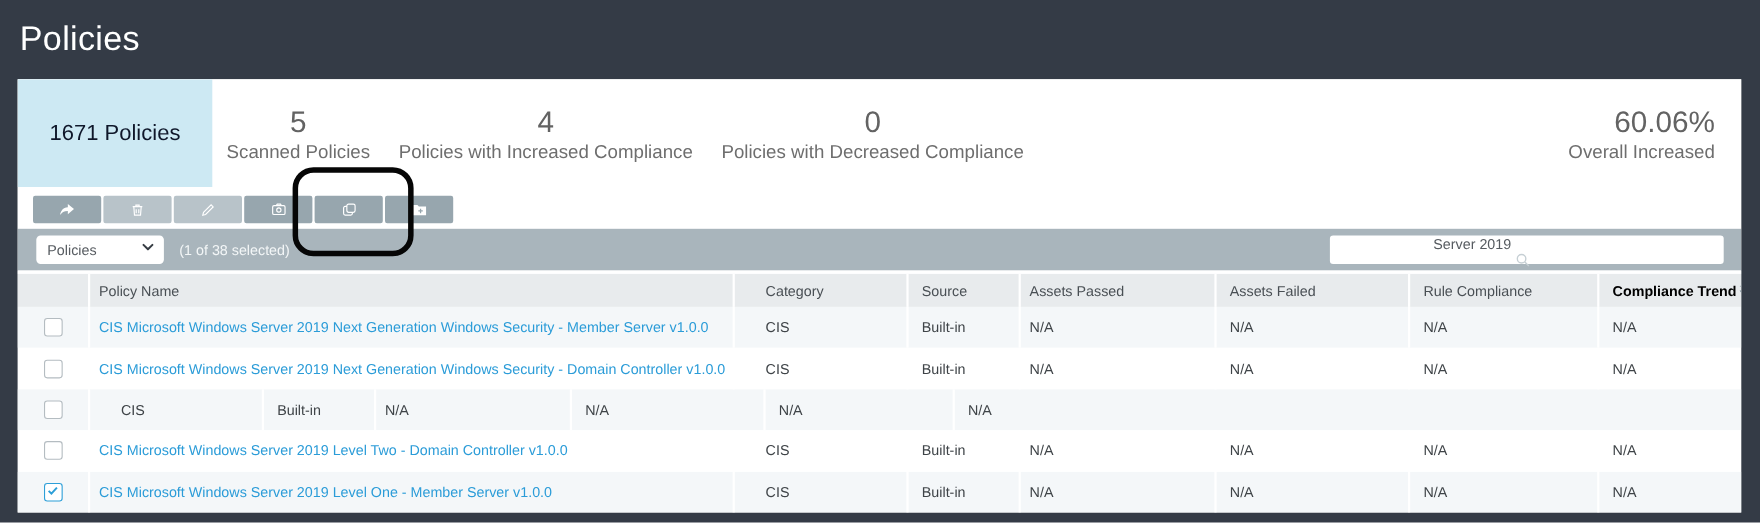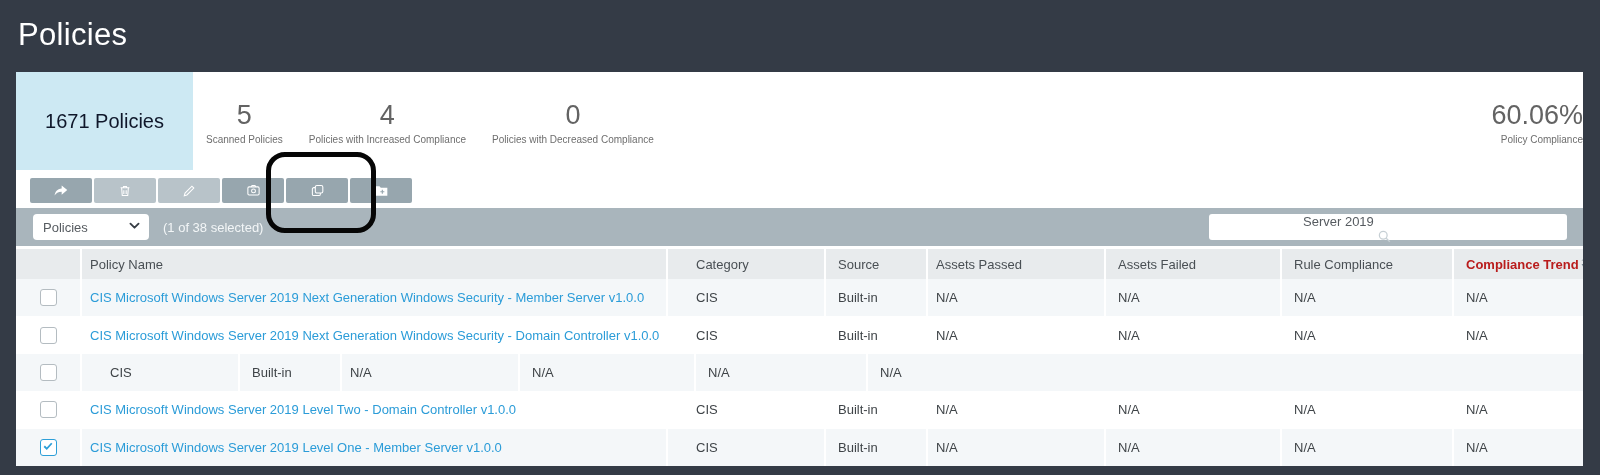--- a/index.html
+++ b/index.html
@@ -17,22 +17,22 @@
   
   .card { position:absolute; left:16px; top:72px; right:17px; bottom:9px; background:#ffffff; overflow:hidden; }
 
   
   .stats { height:98px; display:flex; align-items:stretch; background:#fff; }
   .stats-tab { width:177px; background:#cde9f3; display:flex; align-items:center; justify-content:center;
                font-size:20px; color:#0f172a; cursor:pointer; }
   .stat-item { display:flex; flex-direction:column; align-items:center; justify-content:center; padding:0 13px; margin-top:4px; }
   .stat-item:first-of-type { margin-left:40px; }
   .stat-value { font-size:27px; font-weight:400; color:#636363; line-height:1.1; }
-  .stat-label { font-size:10px; color:#6e6e6e; margin-top:3px; }
-  .stat-overall { margin-left:auto; display:flex; flex-direction:column; align-items:flex-end; justify-content:center; margin-top:4px; }
+  .stat-label { font-size:17px; color:#6e6e6e; margin-top:3px; }
+  .stat-overall { margin-left:auto; display:flex; flex-direction:column; align-items:flex-end; justify-content:center; padding-right:24px; margin-top:4px; }
 
   
   .toolbar { height:38px; background:#fff; display:flex; align-items:flex-start; padding:8px 0 0 14px; }
   .tb-btn { width:62px; height:25px; margin-right:2px; border:none; border-radius:2px;
             background:#97a6ae; display:flex; align-items:center; justify-content:center; cursor:pointer; }
   .tb-btn.disabled { background:#b8c3c9; }
   .tb-btn svg { display:block; }
 
   
   .filterbar { height:38px; background:#a9b5bc; display:flex; align-items:center; padding:0 16px; }
@@ -54,21 +54,21 @@
   .c0 { width:64px; justify-content:center; }
   .c1 { width:586px; padding-left:8px; }
   .c2 { width:158px; padding-left:28px; }
   .c3 { width:102px; padding-left:12px; }
   .c4 { width:178px; padding-left:8px; }
   .c5 { width:176px; padding-left:12px; }
   .c6 { width:172px; padding-left:12px; }
   .c7 { flex:1; padding-left:12px; }
   .thead .cell, .trow .cell { border-left:2px solid #fff; }
   .thead .c0, .trow .c0 { border-left:none; }
-  .th-trend { font-weight:700; color:#b91c1c; display:flex; align-items:center; width:100%; }
+  .th-trend { font-weight:700; color:#000000; display:flex; align-items:center; width:100%; }
   .sort-icon { margin-left:auto; margin-right:28px; cursor:pointer; }
 
   .policy-link { color:#2b9cd8; text-decoration:none; cursor:pointer; }
 
   .cbx { width:17px; height:17px; background:#fff; border:1.5px solid #b4bcc1; border-radius:3px;
          display:flex; align-items:center; justify-content:center; cursor:pointer; }
   .cbx.checked { border-color:#2d9fd8; }
 
   
   .annotation { position:absolute; left:266px; top:152px; width:110px; height:81px;
@@ -94,21 +94,21 @@
     <div class="stat-item">
       <div class="stat-value">4</div>
       <div class="stat-label">Policies with Increased Compliance</div>
     </div>
     <div class="stat-item">
       <div class="stat-value">0</div>
       <div class="stat-label">Policies with Decreased Compliance</div>
     </div>
     <div class="stat-overall">
       <div class="stat-value">60.06%</div>
-      <div class="stat-label">Policy Compliance</div>
+      <div class="stat-label">Overall Increased</div>
     </div>
   </div>
 
   <div class="toolbar">
     <button class="tb-btn">
       <span>
           <svg width="16" height="16" viewBox="0 0 24 24">
             <path fill="#ffffff" d="M13 8.2V3.6l8.4 7-8.4 7v-4.5c-5.4.1-8.4 2-10.6 5.7.8-5.5 3.7-10 10.6-10.6z"></path>
           </svg>
         </span>

